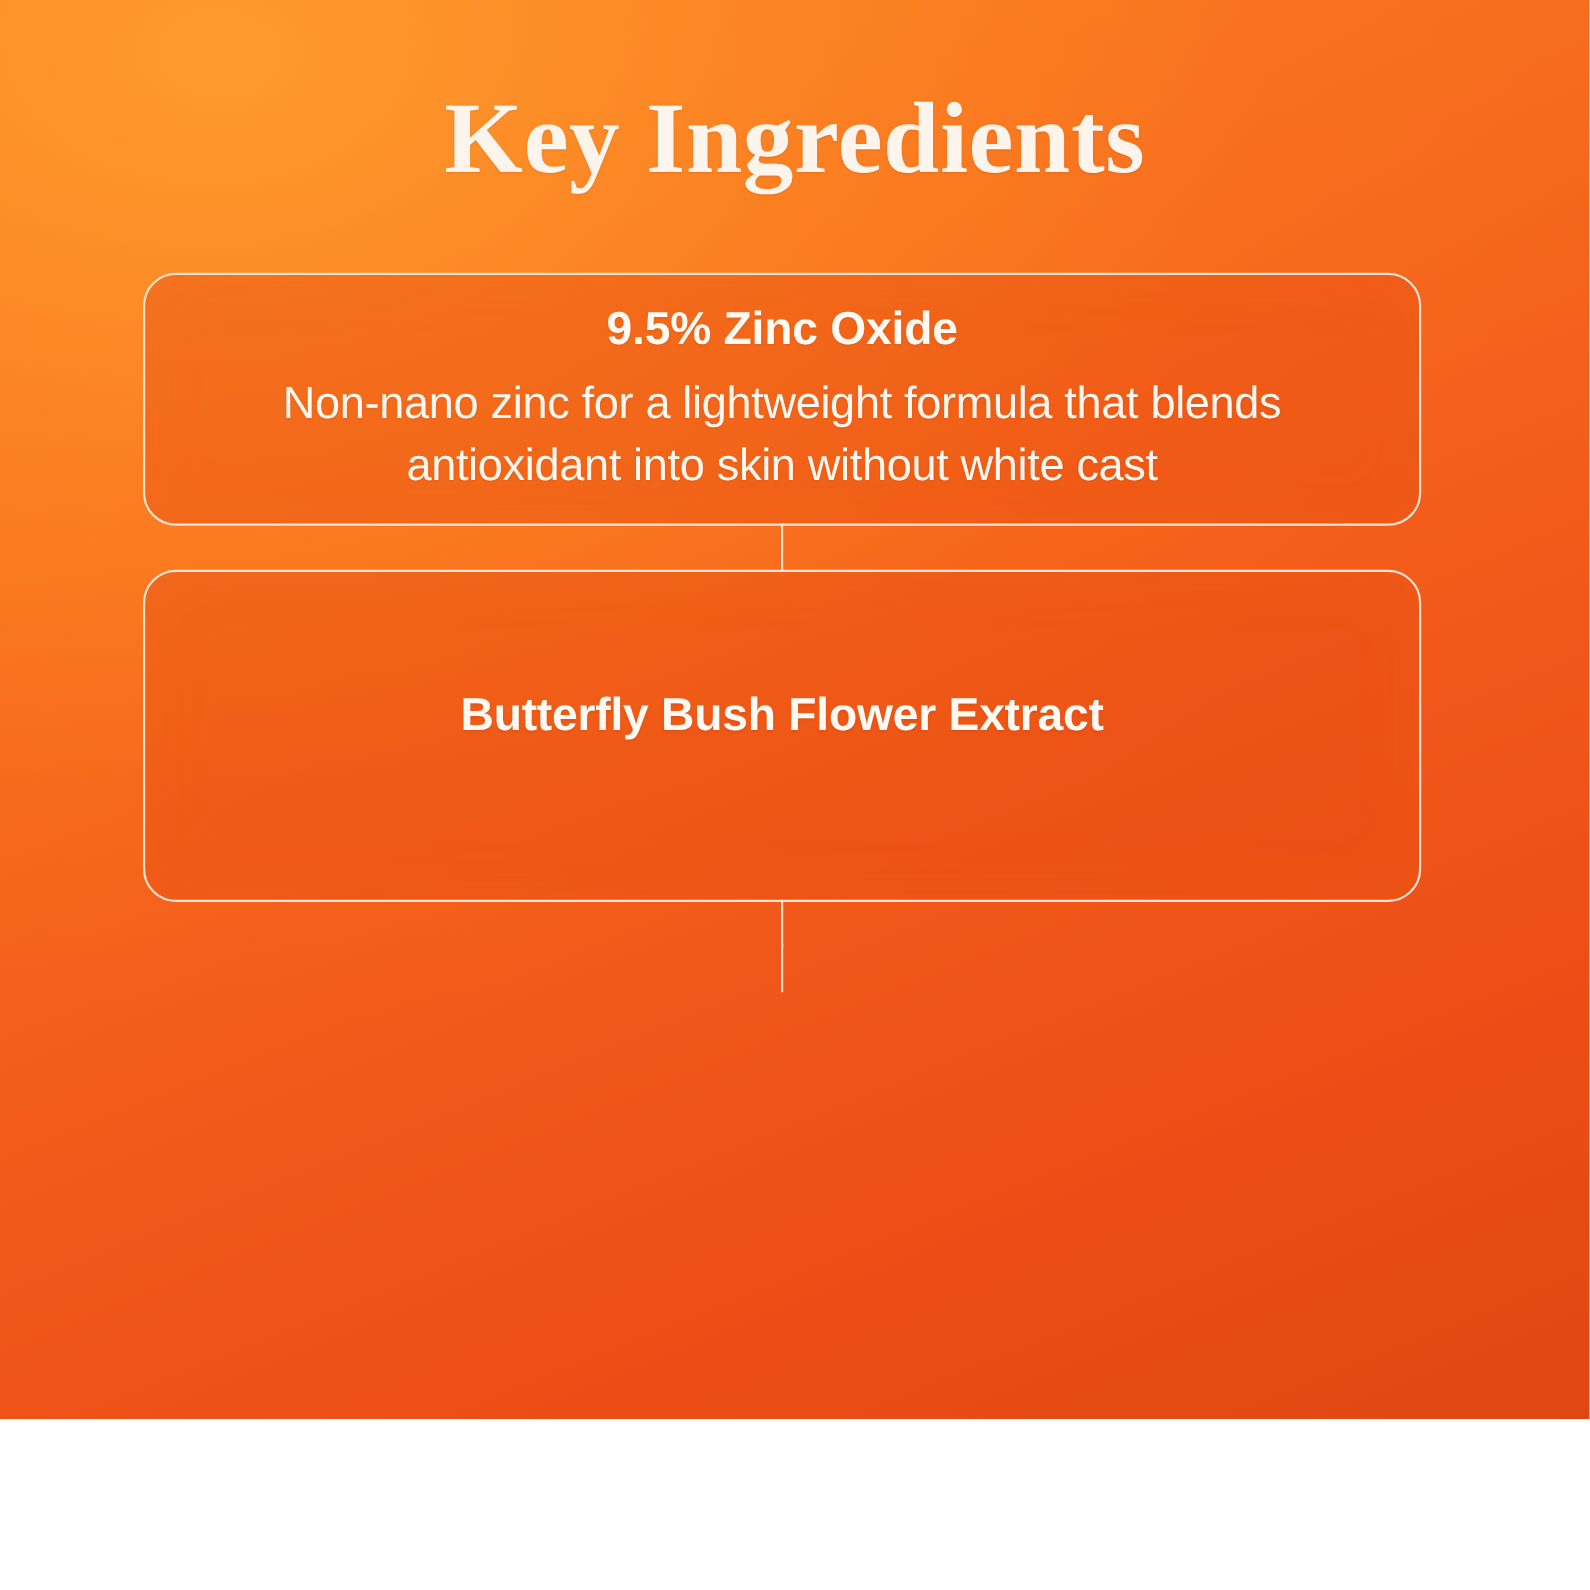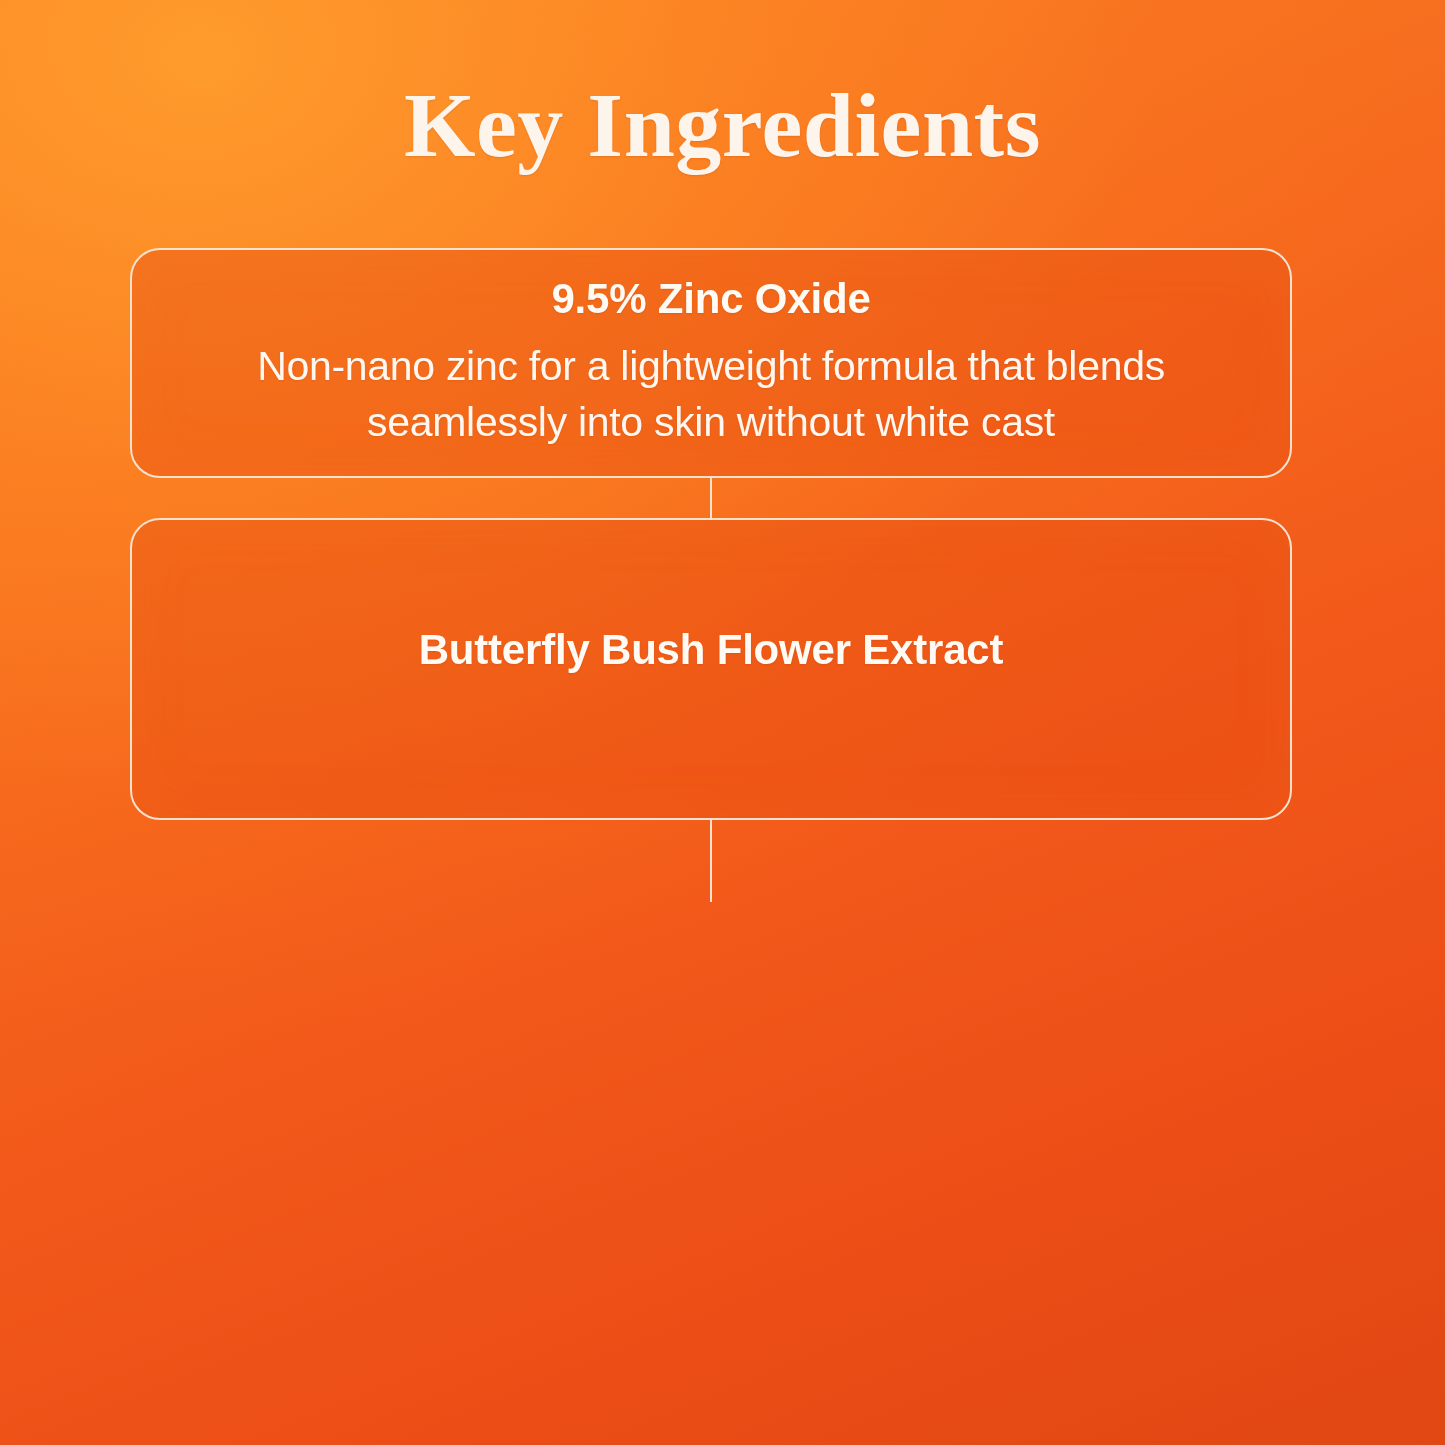--- a/index.html
+++ b/index.html
@@ -10,21 +10,21 @@
     width: 1445px;
     height: 1445px;
     overflow: hidden;
     font-family: "Liberation Sans", sans-serif;
     -webkit-font-smoothing: antialiased;
   }
 
   #poster {
     position: relative;
     width: 1445px;
-    height: 1445px;
+    height: 1290px;
     box-sizing: border-box;
     background:
       radial-gradient(120% 95% at 14% 4%, rgba(255,156,45,0.95) 0%, rgba(255,140,35,0.55) 30%, rgba(255,120,25,0.12) 55%, rgba(255,110,20,0) 72%),
       linear-gradient(158deg, #FB8526 0%, #F87822 16%, #F66A1E 36%, #F2591A 58%, #EC4D16 80%, #E04713 100%);
     overflow: hidden;
   }
 
   
   .title {
     position: absolute;
@@ -123,21 +123,21 @@
 <body>
 
 <div id="poster">
 
   <div class="title">Key Ingredients</div>
 
   <div class="cards">
 
     <div class="card card-1">
       <div class="card-title">9.5% Zinc Oxide</div>
-      <div class="card-body">Non-nano zinc for a lightweight formula that blends seamlessly into skin without white cast</div>
+      <div class="card-body">Non-nano zinc for a lightweight formula that blends antioxidant into skin without white cast</div>
     </div>
 
     <div class="connector"></div>
 
     <div class="card card-2">
       <div class="card-title">Butterfly Bush Flower Extract</div>
     </div>
 
     <div class="connector"></div>
 

